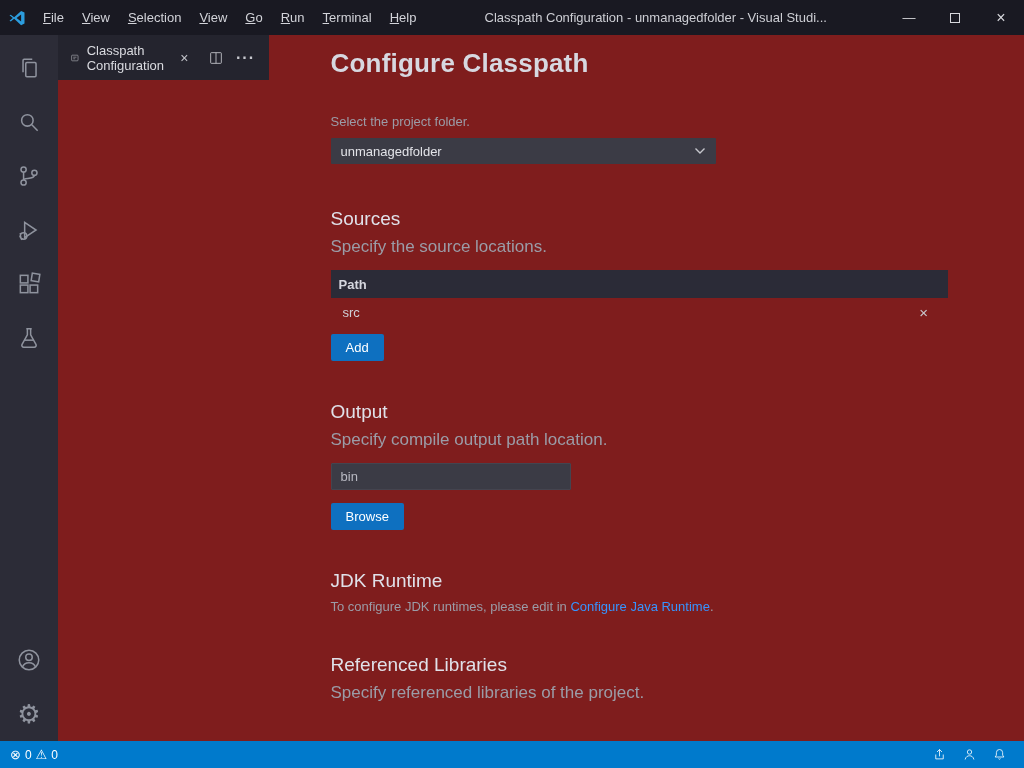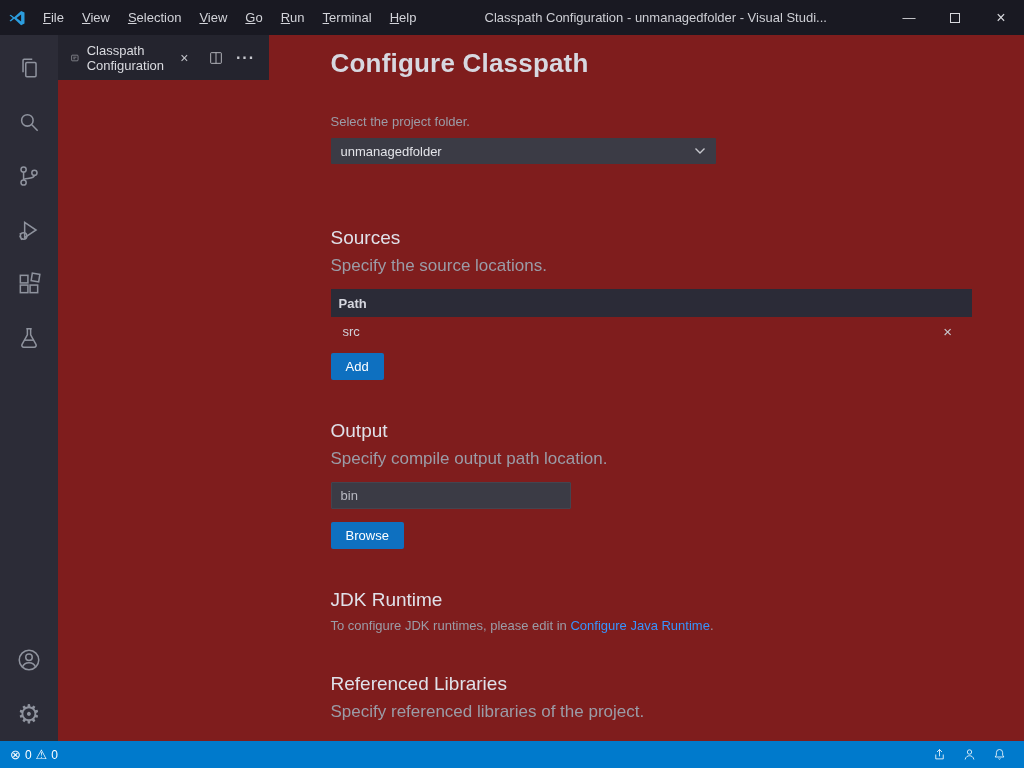--- a/index.html
+++ b/index.html
@@ -59,26 +59,26 @@
   }
   .tab svg { stroke: #c9cad0; fill: none; stroke-width: 1.3; margin-right: 7px; }
   .tab-close { margin-left: 10px; color: #c2c3c9; font-size: 14px; cursor: pointer; }
   .tab-actions { margin-left: auto; display: flex; align-items: center; background: #24242e; padding-right: 8px; }
   .tab-action { width: 30px; height: 30px; display: flex; align-items: center; justify-content: center;
     color: #c6c7cd; cursor: pointer; }
   .tab-action svg { stroke: #c6c7cd; fill: none; stroke-width: 1.3; }
   .more-glyph { font-size: 16px; letter-spacing: 1px; font-weight: bold; }
 
   
-  .content { flex: 1; overflow: hidden; padding: 13px 52px 0 62px; }
+  .content { flex: 1; overflow: hidden; padding: 13px 76px 0 62px; }
   h1 { font-size: 26px; font-weight: 600; color: #d7d8e0; margin: 0 0 35px 0; letter-spacing: .2px; }
   .field-label { font-size: 13px; color: #9b9ca7; margin-bottom: 9px; }
   .select-box {
     width: 385px; height: 26px; background: #3b3b45; display: flex; align-items: center;
-    padding: 0 10px; font-size: 13px; color: #e2e3e8; cursor: pointer; margin-bottom: 63px;
+    padding: 0 10px; font-size: 13px; color: #e2e3e8; cursor: pointer; margin-bottom: 44px;
     border-radius: 1px;
   }
   .select-box svg { margin-left: auto; stroke: #c5c6cc; fill: none; stroke-width: 1.4; }
   section { margin-bottom: 40px; }
   h2 { font-size: 19px; font-weight: 400; color: #e0e1e9; margin-bottom: 7px; }
   .desc { font-size: 17px; color: #9b9ca7; margin-bottom: 13px; }
   .src-table { width: 100%; }
   .src-thead {
     height: 28px; background: #2b2b37; display: flex; align-items: center;
     padding: 0 8px; font-size: 13px; font-weight: 700; color: #d6d7df;

